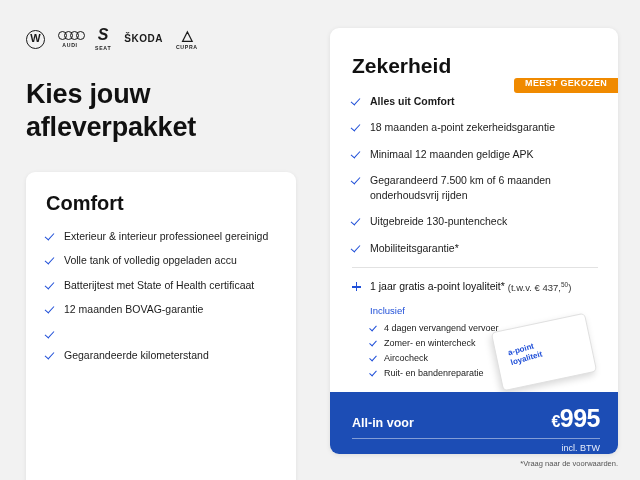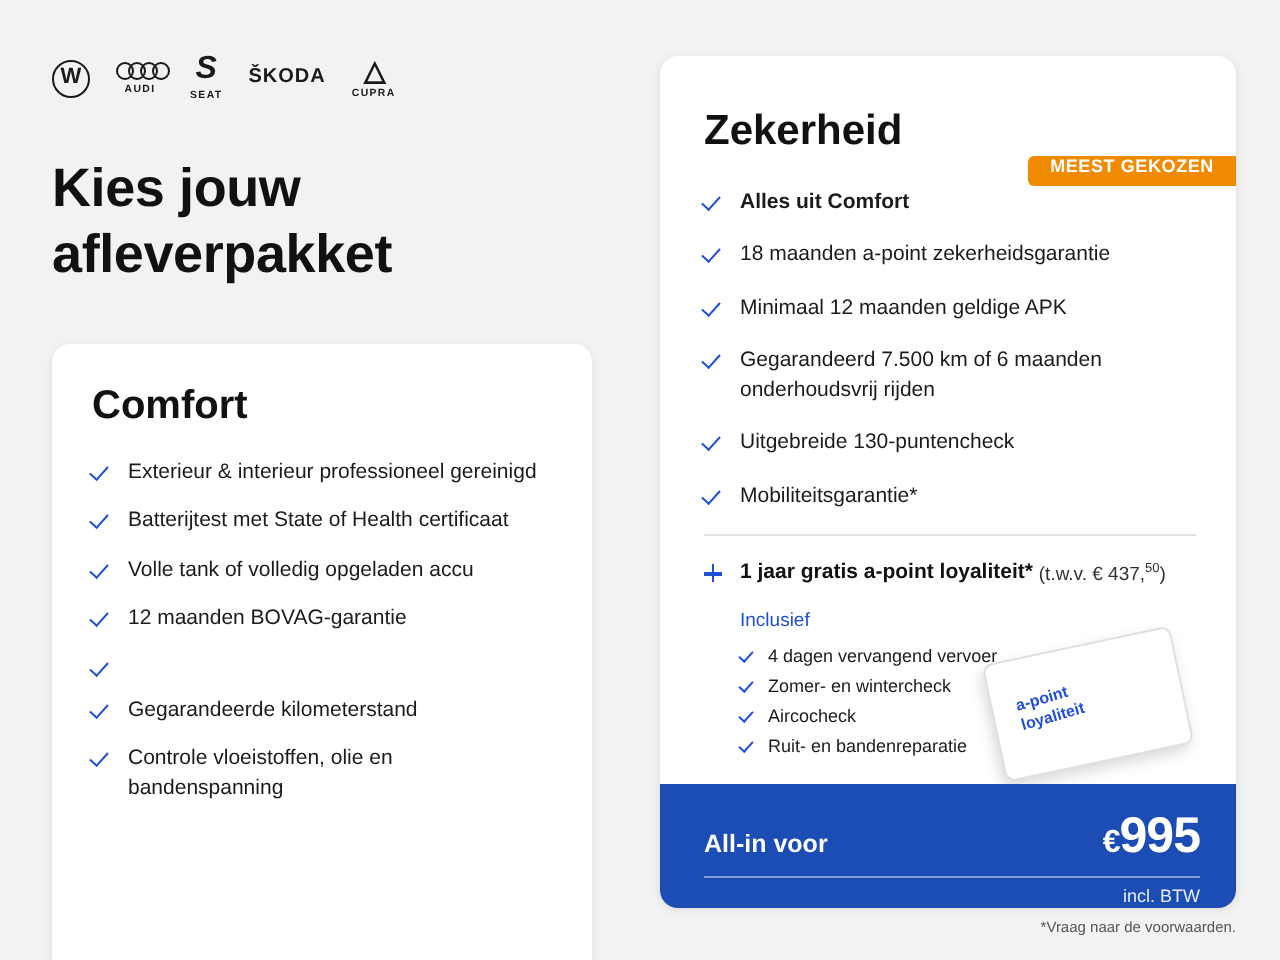--- a/index.html
+++ b/index.html
@@ -214,21 +214,21 @@
     position: relative;
     margin-top: 2px;
   }
   .plus::before, .plus::after {
     content: "";
     position: absolute;
     background: #1f4fd8;
   }
   .plus::before { left: 0; top: 4px; width: 9px; height: 1.6px; }
   .plus::after { left: 3.7px; top: 0; width: 1.6px; height: 9px; }
-  .loyal-main { font-weight: 700; }
+  .loyal-main { font-weight: 400; }
   .loyal-note { font-weight: 400; font-size: 9.5px; color: #333; }
   .loyal-note sup { font-size: 6.5px; }
 
   .incl-block {
     position: relative;
     padding-left: 18px;
     margin-bottom: 14px;
   }
   .incl-title {
     font-size: 9.5px;
@@ -362,40 +362,36 @@
 
     <div class="card comfort-card">
       <div class="comfort-title">Comfort</div>
       <ul class="feats">
         <li>
             <span class="chk blue"></span>
             <span>Exterieur &amp; interieur professioneel gereinigd</span>
           </li>
         <li>
             <span class="chk blue"></span>
+            <span>Volle tank of volledig opgeladen accu</span>
+          </li>
+        <li>
+            <span class="chk blue"></span>
             <span>Batterijtest met State of Health certificaat</span>
           </li>
         <li>
             <span class="chk blue"></span>
-            <span>Volle tank of volledig opgeladen accu</span>
-          </li>
-        <li>
-            <span class="chk blue"></span>
             <span>12 maanden BOVAG-garantie</span>
           </li>
         <li>
             <span class="chk blue"></span>
           </li>
         <li>
             <span class="chk blue"></span>
             <span>Gegarandeerde kilometerstand</span>
-          </li>
-        <li>
-            <span class="chk blue"></span>
-            <span>Controle vloeistoffen, olie en bandenspanning</span>
           </li>
       </ul>
       <div class="price-row">
         <div class="price-big"><span class="eur">€</span><span>395</span></div>
         <div class="price-sub">incl. BTW</div>
       </div>
     </div>
   </div>
 
   <div class="right">

